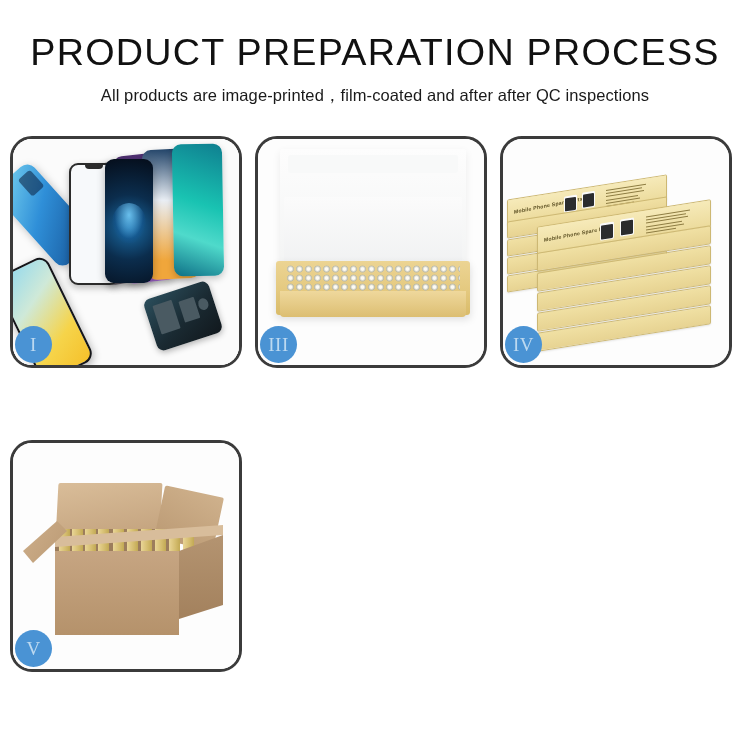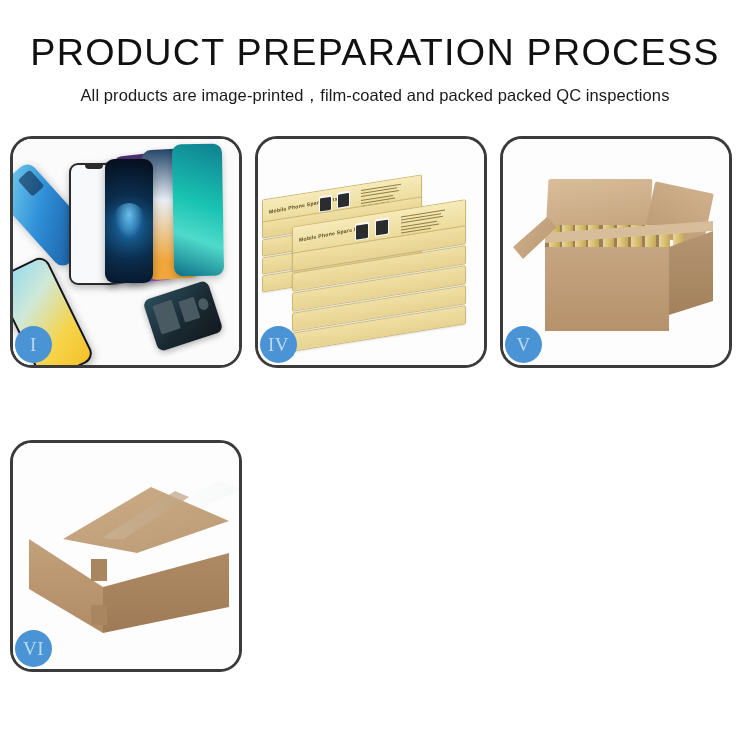--- a/index.html
+++ b/index.html
@@ -222,21 +222,21 @@
   .c6-tab1{position:absolute;left:62px;top:72px;width:16px;height:22px;background:#a9865f;}
   .c6-tab2{position:absolute;left:62px;top:118px;width:16px;height:20px;background:#a9865f;}
   .c6-wrap{position:absolute;left:110px;top:-6px;width:104px;height:40px;background:linear-gradient(120deg,rgba(255,255,255,.85),rgba(238,240,242,.45));
     clip-path:polygon(10px 30px,80px 0,104px 8px,30px 40px);}
 </style>
 </head>
 <body>
 
 <div class="header">
   <div class="title">PRODUCT PREPARATION PROCESS</div>
-  <div class="subtitle">All products are image-printed，film-coated and packed packed QC inspections</div>
+  <div class="subtitle">All products are image-printed，film-coated and after after QC inspections</div>
 </div>
 
 <div class="grid">
 
   <div class="panel">
     <div class="stage">
       <div class="p1bg"></div>
 
       <div class="ph ph-fan1"></div>
       <div class="ph ph-fan2"></div>
@@ -256,20 +256,30 @@
         <i style="left:8px;top:8px;width:20px;height:30px;"></i>
         <i style="left:34px;top:12px;width:16px;height:22px;"></i>
         <i style="left:52px;top:16px;width:10px;height:12px;border-radius:50%;"></i>
       </div>
 
       <div class="badge">I</div>
     </div>
   </div>
 
 
+  <div class="panel">
+    <div class="stage">
+      <div class="b3-lid"></div>
+      <div class="b3-foam"></div>
+      <div class="b3-tray"></div>
+      <div class="b3-bub"></div>
+      <div class="b3-trayfront"></div>
+      <div class="badge">III</div>
+    </div>
+  </div>
 
   <div class="panel">
     <div class="stage">
 
       <div class="bx" style="left:4px;top:48px;width:158px;height:24px;transform:skewY(-9deg);">
         <div class="top"></div>
         <div class="lbl" style="left:6px;top:8px;transform:rotate(-2deg);">Mobile Phone Spare Parts</div>
         <div class="mini" style="left:56px;top:5px;width:13px;height:16px;">
             <i></i>
           </div>
@@ -338,28 +348,14 @@
         </div>
         <div class="c5-rim"></div>
         <div class="c5-flapL"></div>
         <div class="c5-front"></div>
         <div class="c5-side"></div>
       </div>
       <div class="badge">V</div>
     </div>
   </div>
 
-  <div class="panel">
-    <div class="stage">
-      <div class="c6">
-        <div class="c6-wrap"></div>
-        <div class="c6-top"></div>
-        <div class="c6-tape"></div>
-        <div class="c6-left"></div>
-        <div class="c6-right"></div>
-        <div class="c6-tab1"></div>
-        <div class="c6-tab2"></div>
-      </div>
-      <div class="badge">VI</div>
-    </div>
-  </div>
 
 </div>
 
 </body></html>

